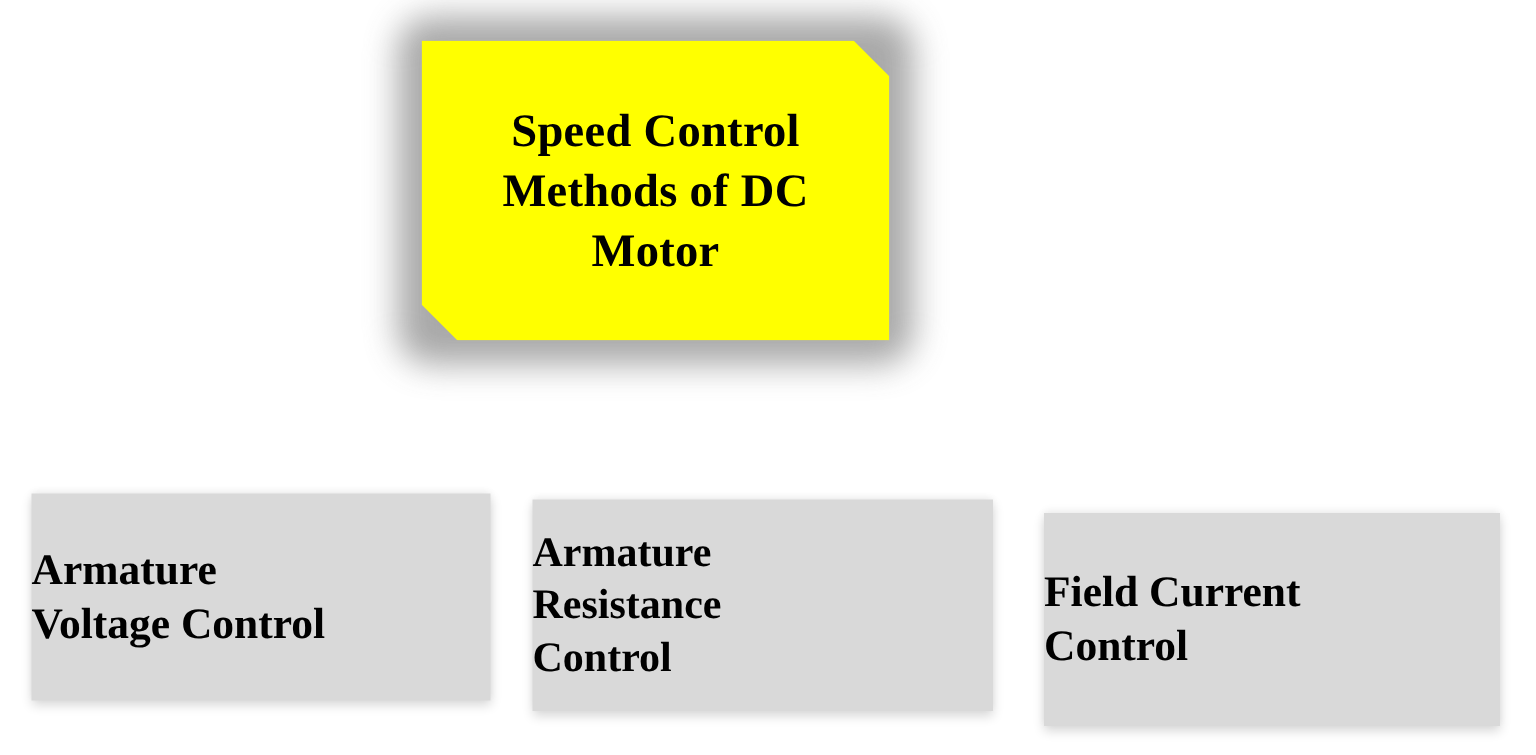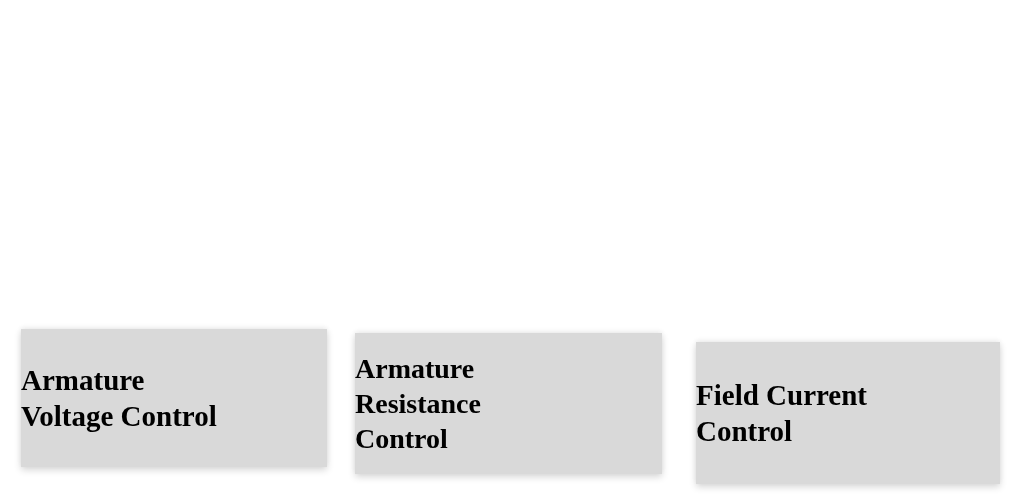--- a/index.html
+++ b/index.html
@@ -86,20 +86,28 @@
   #leaf-2 { left: 696px; top: 342px; width: 304px; height: 142px; }
 
   #leaf-1 .leaf-label { font-size: 28px; width: 100%; }
   #leaf-2 .leaf-label { font-size: 29px; width: 104%; }
 </style>
 </head>
 <body>
 
 <div id="canvas">
 
+  <div class="root-node">
+    <div class="root-shadow"></div>
+    <div class="root-face">
+      <div class="root-label">Speed Control
+Methods of DC
+Motor</div>
+    </div>
+  </div>
 
   <div class="leaf-node" id="leaf-0">
     <div class="leaf-label">Armature
 Voltage Control</div>
   </div>
 
   <div class="leaf-node" id="leaf-1">
     <div class="leaf-label">Armature
 Resistance
 Control</div>

